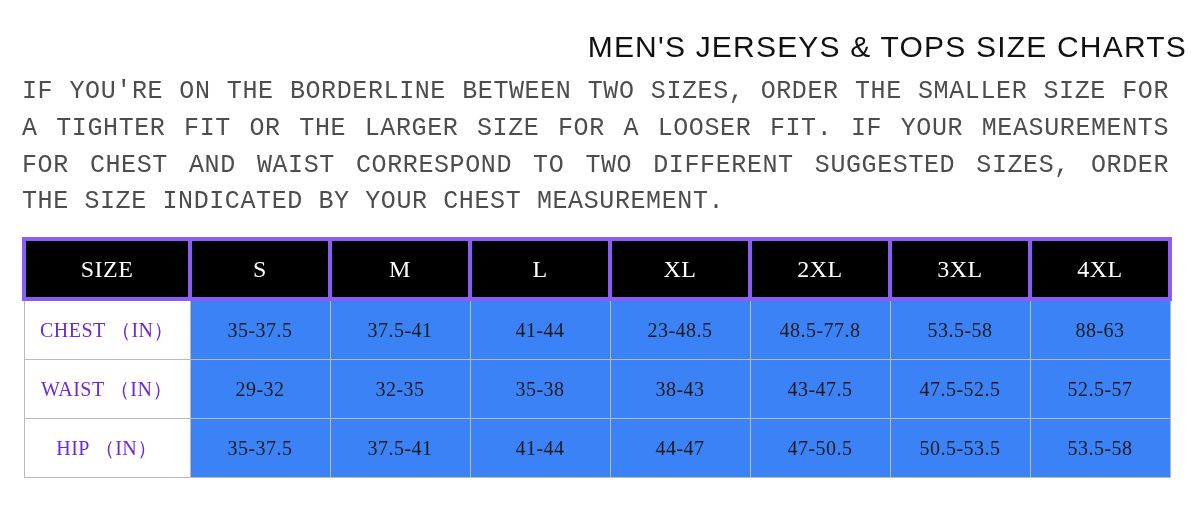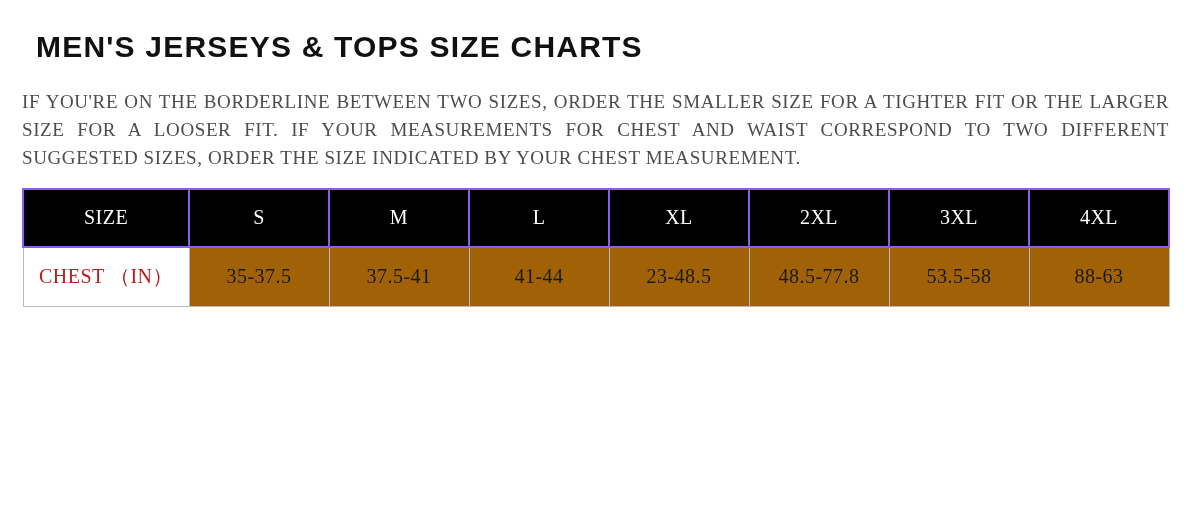--- a/index.html
+++ b/index.html
@@ -15,38 +15,38 @@
     overflow: hidden;
   }
   .page {
     width: 1191px;
     height: 510px;
     box-sizing: border-box;
     padding: 0;
     position: relative;
   }
   .title {
-    text-align: left;
+    text-align: right;
     font-size: 30px;
-    font-weight: bold;
+    font-weight: normal;
     letter-spacing: 1.2px;
     color: #111111;
     margin: 30px 0 0 0;
-    padding: 0 36px;
+    padding: 0 4px;
     font-family: "Liberation Sans", sans-serif;
   }
   .intro {
-    margin: 24px 22px 0 22px;
-    font-size: 19px;
+    margin: 10px 22px 0 22px;
+    font-size: 25px;
     line-height: 1.47;
     color: #4d4d4d;
     letter-spacing: 0.6px;
     text-align: justify;
     text-justify: inter-word;
-    font-family: Liberation Serif, serif;
+    font-family: Liberation Mono, monospace;
   }
   .table-wrap {
     margin: 16px 22px 0 22px;
   }
   table.size-chart {
     border-collapse: collapse;
     width: 1147px;
     table-layout: fixed;
     font-family: "Liberation Serif", serif;
   }
@@ -54,39 +54,39 @@
   table.size-chart td {
     border: 1px solid #b9b9b9;
     text-align: center;
     vertical-align: middle;
     font-size: 20px;
     letter-spacing: 0.5px;
   }
   table.size-chart thead th {
     background: #000000;
     color: #ffffff;
-    border: 2px solid #8b5cf6;
+    border: 4px solid #8b5cf6;
     height: 54px;
     font-weight: normal;
-    font-size: 20px;
+    font-size: 24px;
   }
   table.size-chart tbody td {
     height: 56px;
     background: #ffffff;
     color: #1a1a1a;
   }
   table.size-chart tbody td.rowhead {
     background: #f5f5f5;
-    color: #b91c1c;
+    color: #6d28d9;
   }
   table.size-chart tbody tr td:first-child {
     background: #ffffff;
   }
   table.size-chart tbody td.datacell {
-    background: #a16207;
+    background: #3b82f6;
   }
   col.c0 { width: 166px; }
   col.cx { width: 140px; }
 </style>
 </head>
 <body>
 
 <div class="page">
 
   <h1 class="title">MEN'S  JERSEYS  &amp;  TOPS SIZE  CHARTS</h1>
@@ -121,17 +121,37 @@
         <tr>
           <td class="rowhead">CHEST （IN）</td>
           <td class="datacell">35-37.5</td>
           <td class="datacell">37.5-41</td>
           <td class="datacell">41-44</td>
           <td class="datacell">23-48.5</td>
           <td class="datacell">48.5-77.8</td>
           <td class="datacell">53.5-58</td>
           <td class="datacell">88-63</td>
         </tr>
+        <tr>
+          <td class="rowhead">WAIST （IN）</td>
+          <td class="datacell">29-32</td>
+          <td class="datacell">32-35</td>
+          <td class="datacell">35-38</td>
+          <td class="datacell">38-43</td>
+          <td class="datacell">43-47.5</td>
+          <td class="datacell">47.5-52.5</td>
+          <td class="datacell">52.5-57</td>
+        </tr>
+        <tr>
+          <td class="rowhead">HIP （IN）</td>
+          <td class="datacell">35-37.5</td>
+          <td class="datacell">37.5-41</td>
+          <td class="datacell">41-44</td>
+          <td class="datacell">44-47</td>
+          <td class="datacell">47-50.5</td>
+          <td class="datacell">50.5-53.5</td>
+          <td class="datacell">53.5-58</td>
+        </tr>
       </tbody>
     </table>
   </div>
 
 </div>
 
 </body></html>

